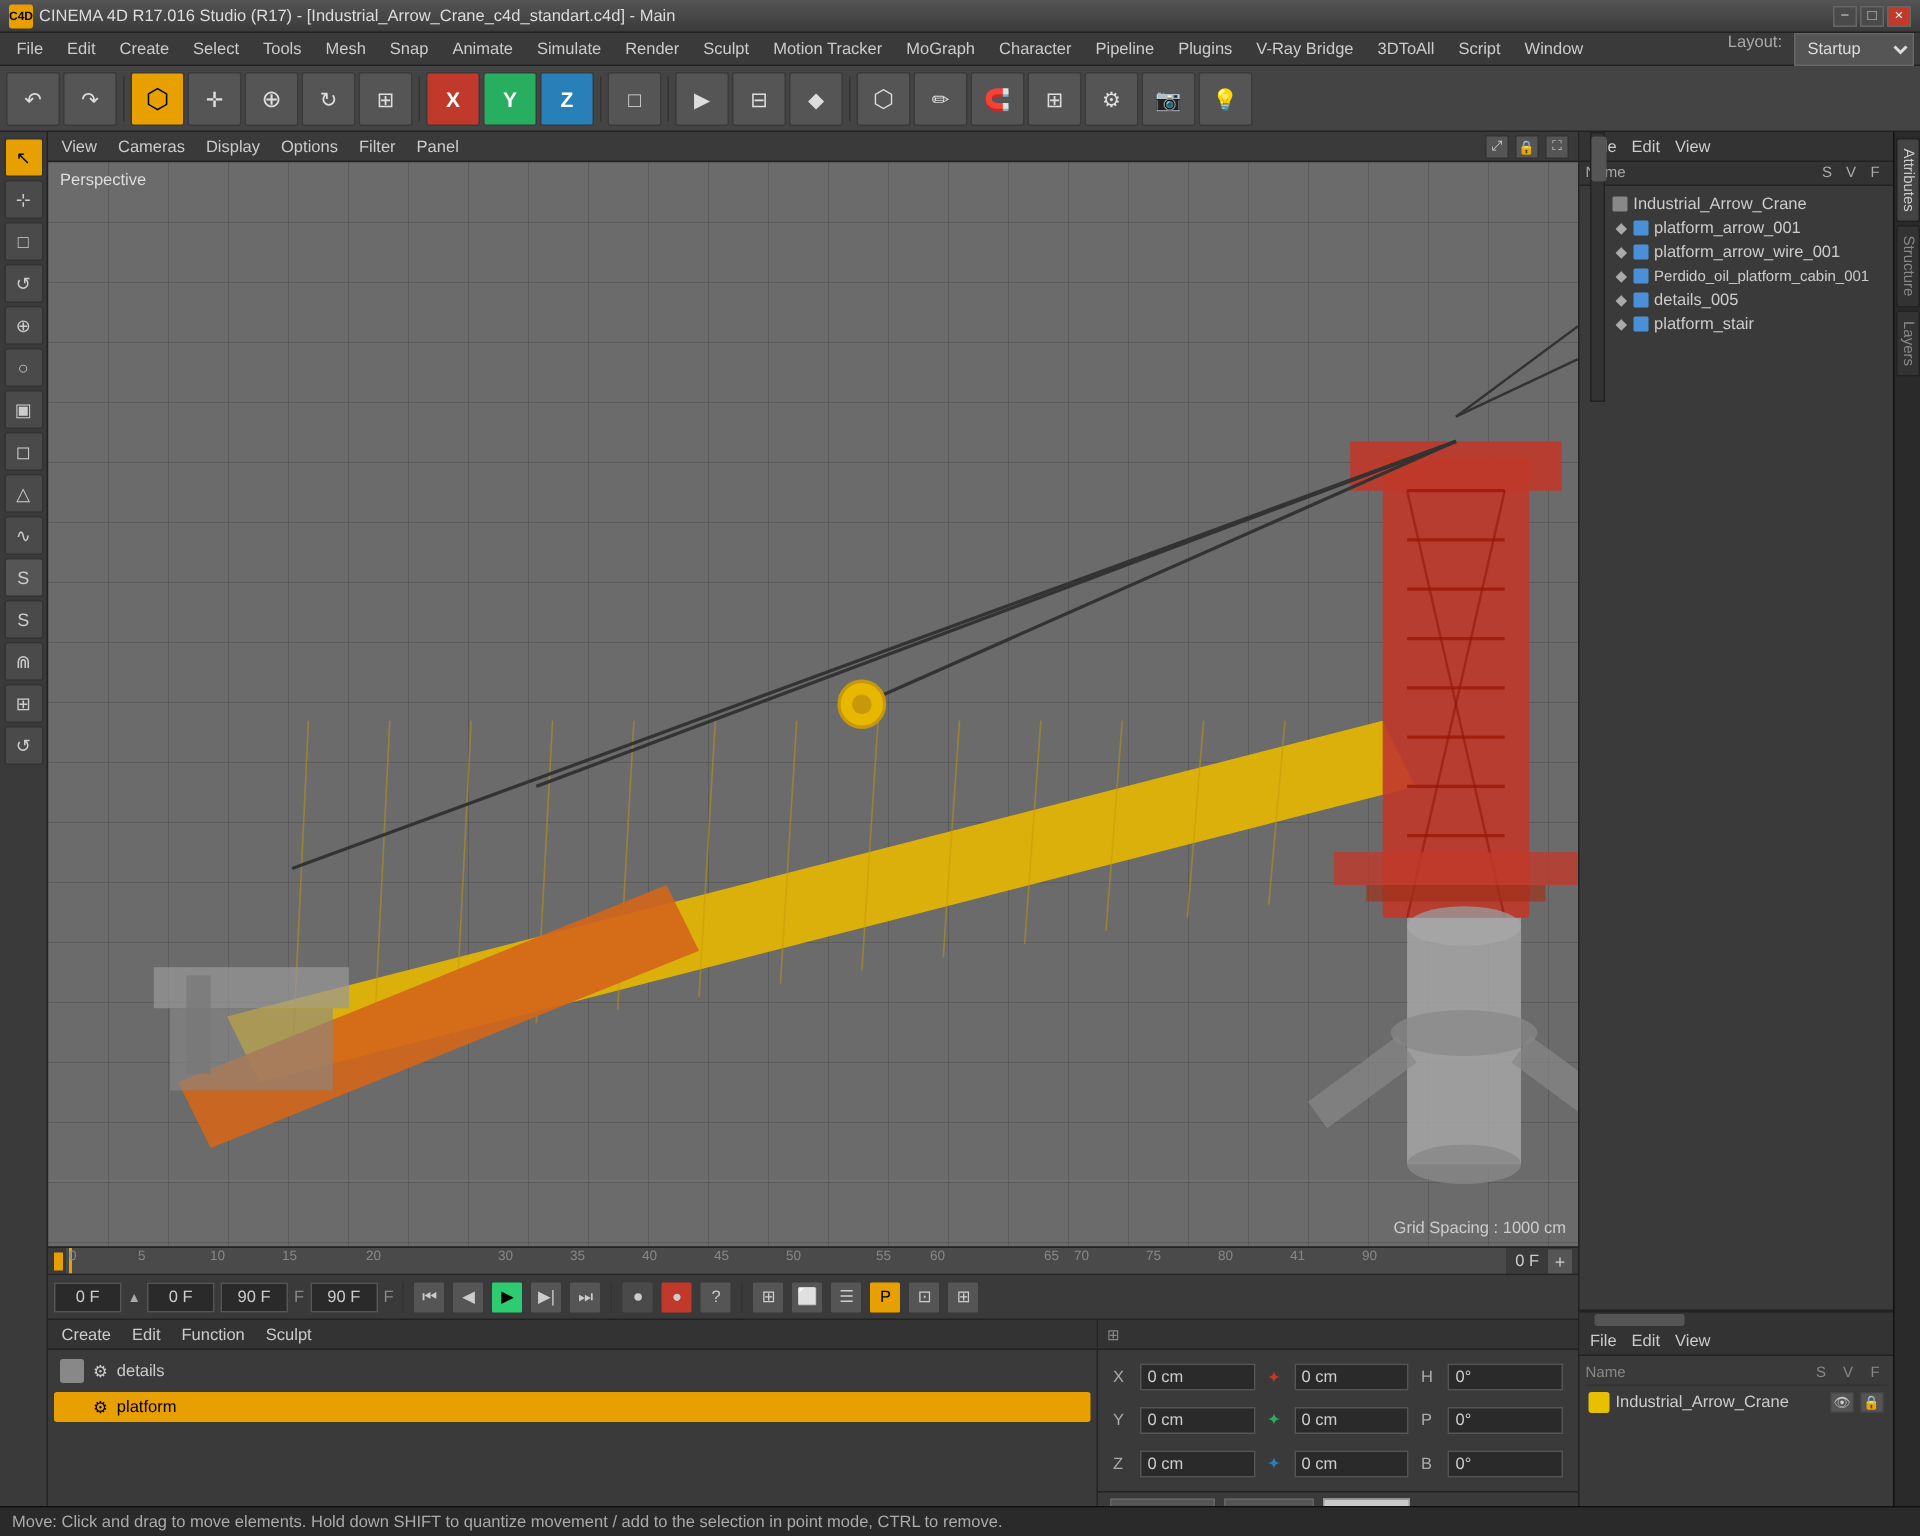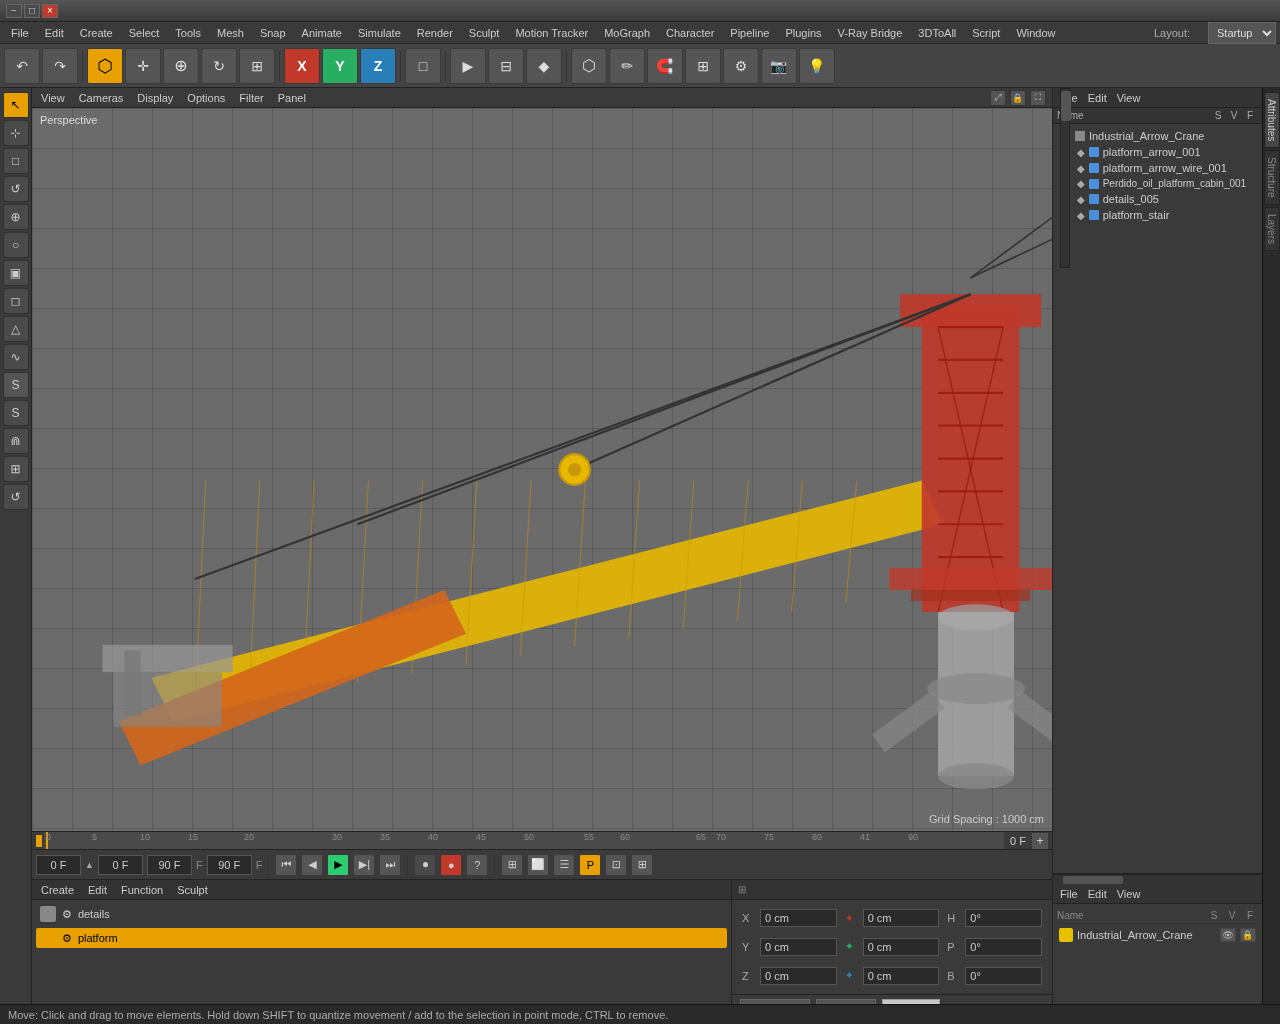--- a/index.html
+++ b/index.html
@@ -18,21 +18,21 @@
     .tb-ctrl { width: 16px; height: 14px; display: flex; align-items: center; justify-content: center; font-size: 10px; cursor: pointer; border: 1px solid #666; background: #4a4a4a; color: #ccc; }
     .tb-ctrl.close { background: #c0392b; color: #fff; }
 
     
     #menubar {
       width: 100%; height: 22px; background: #3a3a3a;
       display: flex; align-items: center; padding: 0 4px;
       border-bottom: 1px solid #222; gap: 2px;
     }
     .menu-item { padding: 2px 7px; font-size: 11px; color: #ccc; cursor: pointer; border-radius: 2px; }
-    #layout-section { margin-left: auto; display: flex; align-items: center; gap: 18px; }
+    #layout-section { margin-left: auto; display: flex; gap: 8px; }
     #layout-label { font-size: 11px; color: #aaa; }
     #layout-select { background: #555; color: #ddd; border: 1px solid #666; padding: 1px 4px; font-size: 11px; }
 
     
     #main-toolbar {
       width: 100%; height: 44px; background: #444;
       display: flex; align-items: center; padding: 0 4px; gap: 2px;
       border-bottom: 1px solid #222;
     }
     .toolbar-btn {
@@ -246,20 +246,24 @@
       width: 100%; height: 20px; background: #2a2a2a; border-top: 1px solid #111;
       display: flex; align-items: center; padding: 0 8px; font-size: 11px; color: #aaa;
       position: absolute; bottom: 0; left: 0;
     }
     .scrollbar-thumb { width: 10px; height: 40px; background: #555; margin: 2px auto; border-radius: 2px; cursor: pointer; }
   </style>
 </head>
 <body>
 
 <div id="titlebar">
+  <div id="titlebar-left">
+    <div id="titlebar-icon">C4D</div>
+    <span id="titlebar-text">CINEMA 4D R17.016 Studio (R17) - [Industrial_Arrow_Crane_c4d_standart.c4d] - Main</span>
+  </div>
   <div id="titlebar-controls">
     <div class="tb-ctrl">−</div>
     <div class="tb-ctrl">□</div>
     <div class="tb-ctrl close">×</div>
   </div>
 </div>
 
 <div id="menubar">
   <span class="menu-item">File</span>
   <span class="menu-item">Edit</span>
@@ -276,21 +280,21 @@
   <span class="menu-item">MoGraph</span>
   <span class="menu-item">Character</span>
   <span class="menu-item">Pipeline</span>
   <span class="menu-item">Plugins</span>
   <span class="menu-item">V-Ray Bridge</span>
   <span class="menu-item">3DToAll</span>
   <span class="menu-item">Script</span>
   <span class="menu-item">Window</span>
   <div id="layout-section">
     <span id="layout-label">Layout:</span>
-    <select id="layout-select" class="dropdown-select" style="width:68px;">
+    <select id="layout-select" class="dropdown-select" style="width:80px;">
       <option>Startup</option>
     </select>
   </div>
 </div>
 
 <div id="main-toolbar">
   <div class="toolbar-btn">↶</div>
   <div class="toolbar-btn">↷</div>
   <div class="toolbar-separator"></div>
   <div class="toolbar-btn active" style="font-size:18px;">⬡</div>

